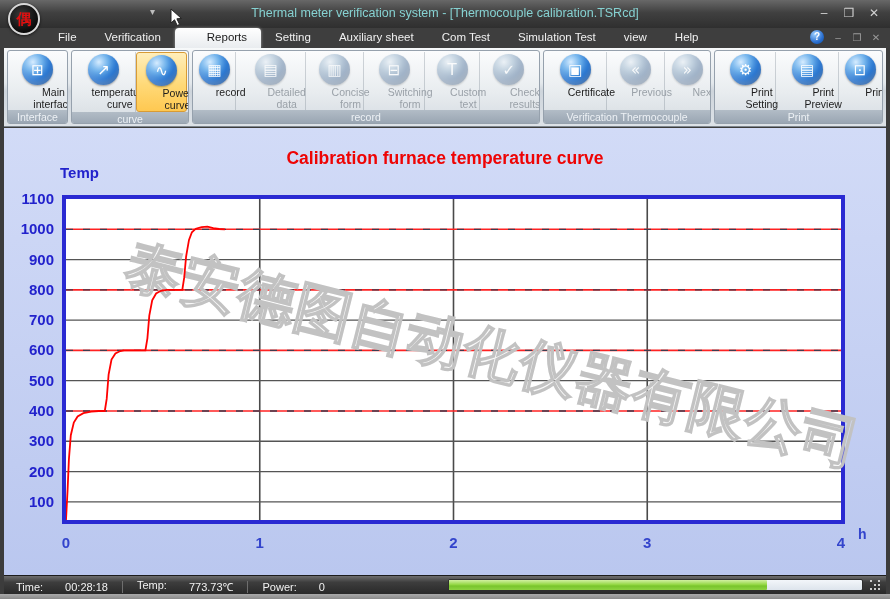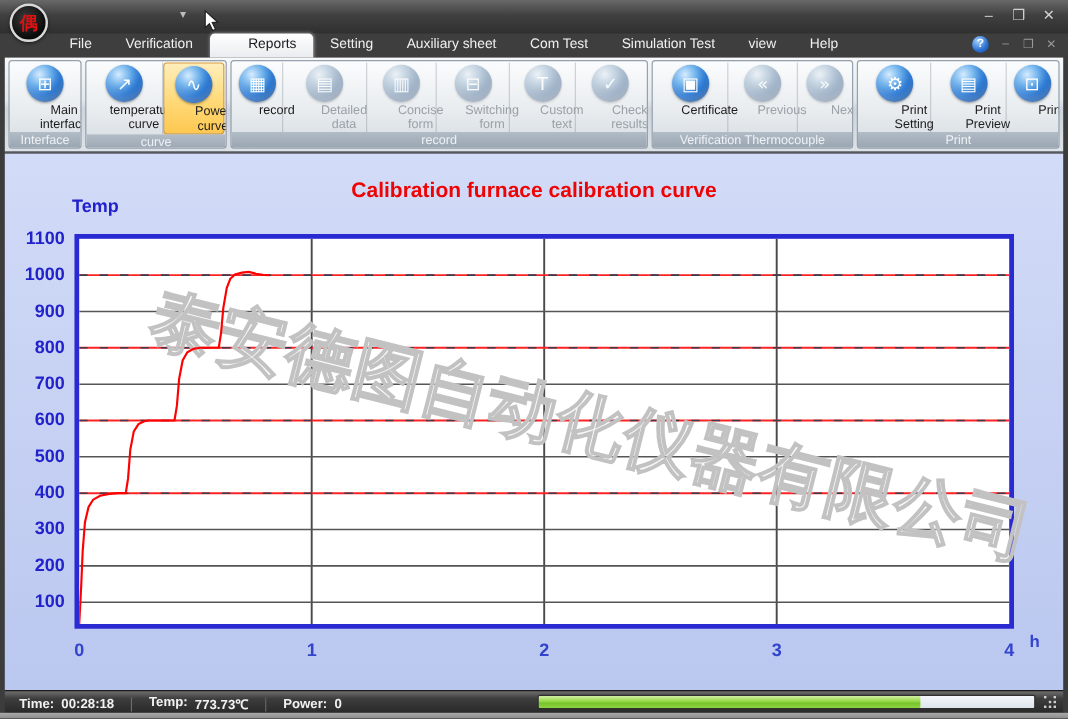--- a/index.html
+++ b/index.html
@@ -73,21 +73,21 @@
     font-size:15px; font-weight:bold; }
   .xtick { position:absolute; width:22px; text-align:center; color:#3344cc;
     font-size:15px; font-weight:bold; }
   .x-axis-name { position:absolute; color:#3344cc; font-size:14px; font-weight:bold; }
 
   
   .statusbar { position:absolute; left:4px; top:575px; width:882px; height:19px;
     background:linear-gradient(#6e6e6e, #3d3d3d 35%, #292929);
     border-top:1px solid #1c1c1c; color:#f2f2f2; font-size:11px; }
   .status-items { position:absolute; left:12px; top:3px; display:flex; align-items:center; }
-  .status-seg { display:flex; gap:6px; padding:0 14px 0 0;font-weight:bold; }
+  .status-seg { display:flex; gap:22px; padding:0 14px 0 0; }
   .status-div { width:1px; height:12px; background:#141414; border-right:1px solid #6e6e6e;
     margin-right:14px; }
   .progress-track { position:absolute; left:444px; top:3px; width:415px; height:12px;
     border:1px solid #2e2e2e; background:linear-gradient(#f3f6fa,#dde4ec); border-radius:2px; }
   .progress-fill { height:100%; border-radius:1px;
     background:linear-gradient(#d2f0a2, #95d847 45%, #78c42c 60%, #8ed341); }
   .grip { position:absolute; right:4px; top:4px; width:12px; height:12px; }
   .grip::before { content:""; position:absolute; left:0; top:0; width:2px; height:2px; background:#cfcfcf;
     box-shadow:0 0 0 0 #cfcfcf, 8px 0 #cfcfcf, 8px 4px #cfcfcf, 4px 4px #cfcfcf, 8px 8px #cfcfcf, 4px 8px #cfcfcf, 0 8px #cfcfcf; }
   .bottom-frame { position:absolute; left:0; top:594px; width:890px; height:5px;
@@ -98,20 +98,21 @@
 </head>
 <body>
 
 <div class="window">
 
   <div class="titlebar">
     <div class="app-icon">
       <span>偶</span>
     </div>
     <span class="qat-chevron">▾</span>
+    <div class="title-text">Thermal meter verification system - [Thermocouple calibration.TSRcd]</div>
     <div class="win-controls" id="win-controls-top">
         <div class="win-btn">–</div>
         <div class="win-btn">❒</div>
         <div class="win-btn">✕</div>
       </div>
   </div>
 
   <div class="menubar">
     <div class="tabs" id="tabs">
         <div class="tab">File</div>
@@ -216,21 +217,21 @@
           <div class="rbtn">
             <div class="orb">⊡</div>
             <div class="rbtn-label">Print</div>
           </div>
         </div>
         <div class="rgroup-label">Print</div>
       </div>
     </div>
 
   <div class="client" id="client">
-    <div class="chart-title">Calibration furnace calibration curve</div>
+    <div class="chart-title">Calibration furnace temperature curve</div>
     <div class="y-axis-name">Temp</div>
     <div class="plot" id="plot">
       <svg id="grid-svg" viewBox="0 0 775 321" preserveAspectRatio="none">
           <line x1="193.75" y1="0" x2="193.75" y2="321" stroke="#4a4a4a" stroke-width="1.6"></line>
           <line x1="387.5" y1="0" x2="387.5" y2="321" stroke="#4a4a4a" stroke-width="1.6"></line>
           <line x1="581.25" y1="0" x2="581.25" y2="321" stroke="#4a4a4a" stroke-width="1.6"></line>
           <line x1="0" y1="302.8301886792453" x2="775" y2="302.8301886792453" stroke="#555555" stroke-width="1.3"></line>
           <line x1="0" y1="272.54716981132077" x2="775" y2="272.54716981132077" stroke="#555555" stroke-width="1.3"></line>
           <line x1="0" y1="242.26415094339623" x2="775" y2="242.26415094339623" stroke="#555555" stroke-width="1.3"></line>
           <line x1="0" y1="211.9811320754717" x2="775" y2="211.9811320754717" stroke="#ff2222" stroke-width="1.6"></line>

